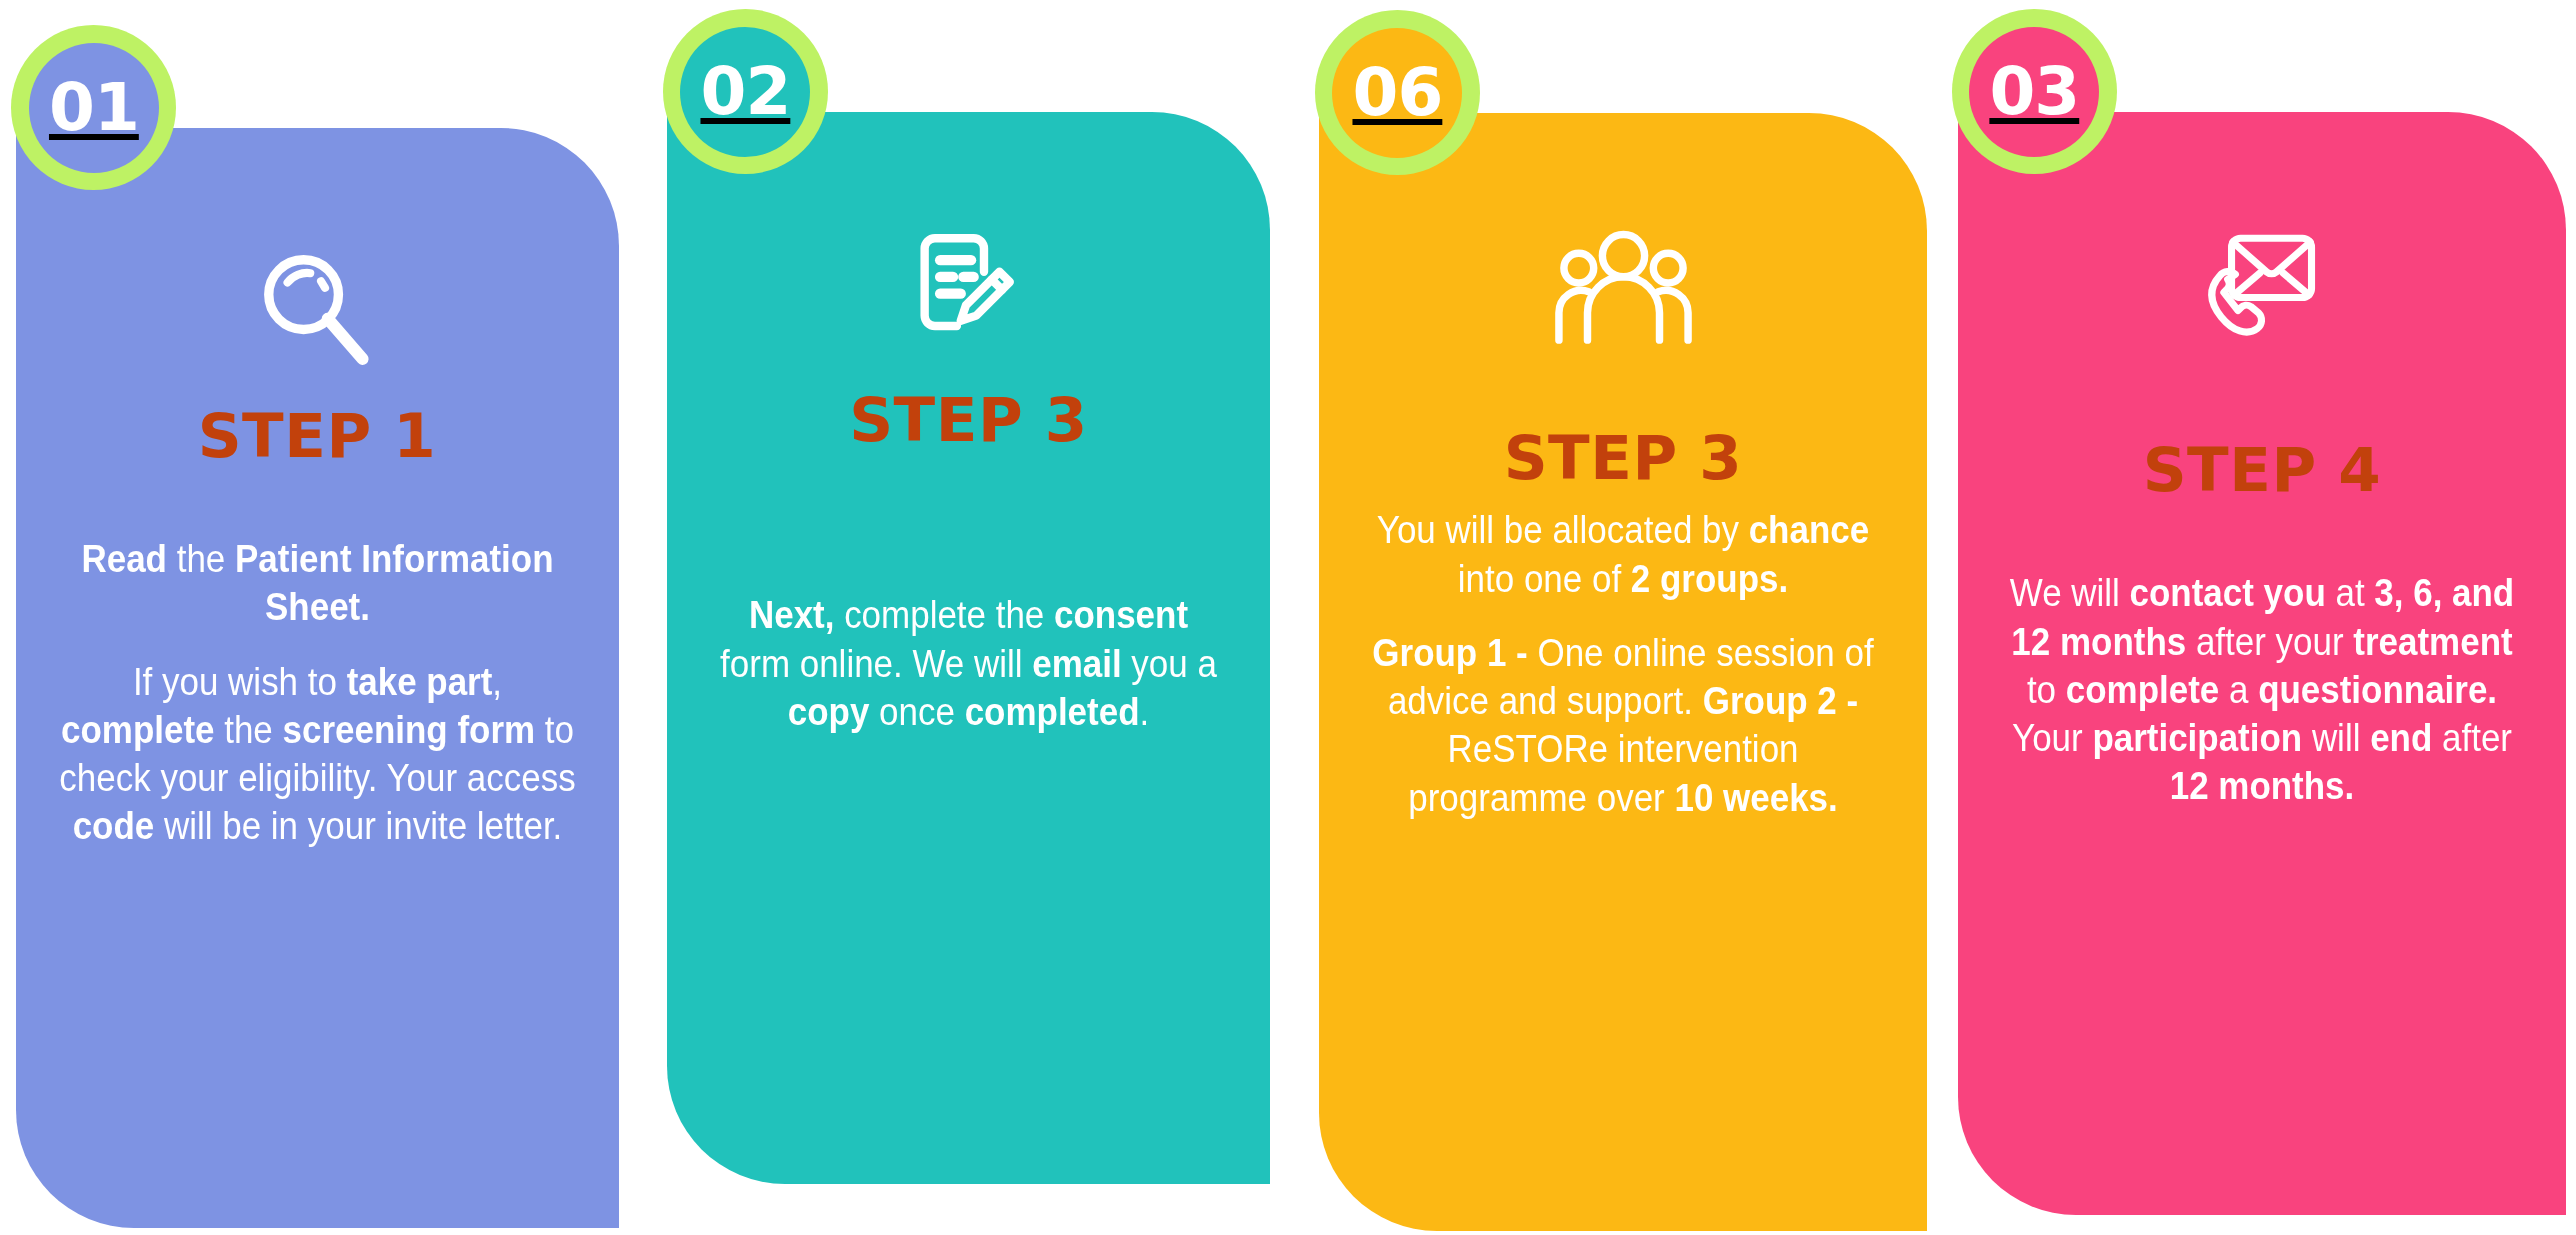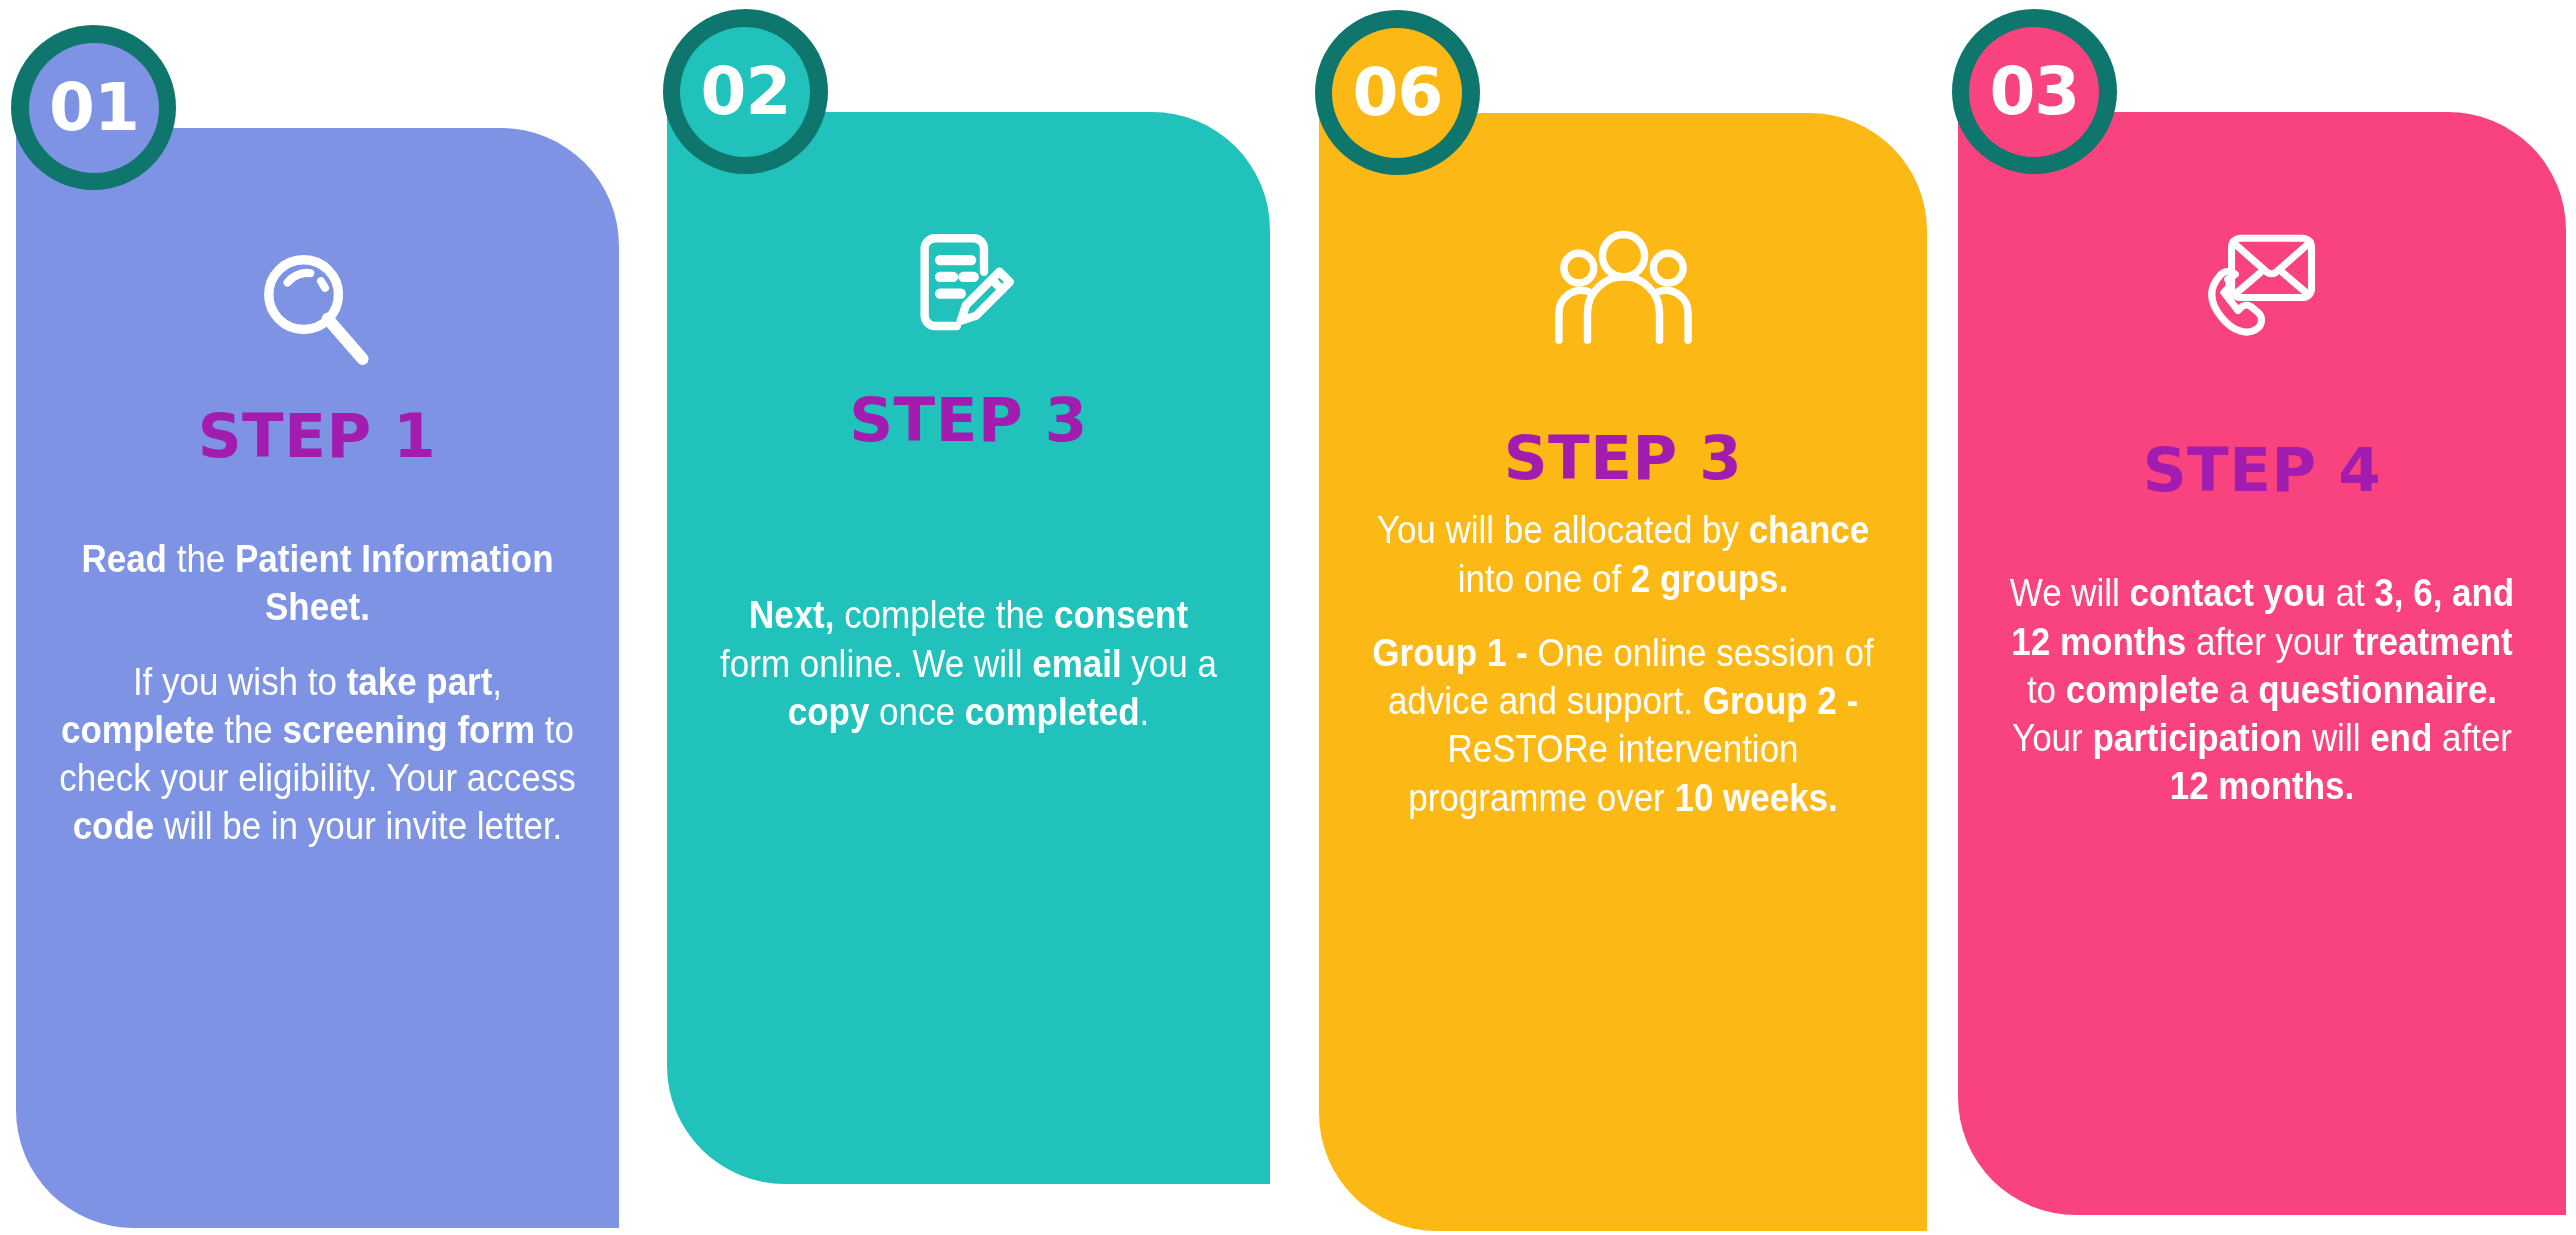--- a/index.html
+++ b/index.html
@@ -25,23 +25,24 @@
     left: 0; top: 0;
     width: 100%;
     border-radius: 0 118px 0 118px;
   }
 
   
   .badge {
     position: absolute;
     width: 165px; height: 165px;
     border-radius: 50%;
-    background: #0f766e;
+    background: #bef264;
     display: flex; align-items: center; justify-content: center;
     z-index: 5;
+    text-decoration: underline;
   }
   .badge-inner {
     width: 130px; height: 130px;
     border-radius: 50%;
     display: flex; align-items: center; justify-content: center;
     color: #ffffff;
     font-size: 66px;
     font-weight: 700;
     letter-spacing: -1px;
     line-height: 1;
@@ -55,21 +56,21 @@
     display: flex; align-items: center; justify-content: center;
     z-index: 3;
   }
   .icon-wrap svg { display: block; }
 
   
   .step-title {
     position: absolute;
     left: 0; width: 100%;
     text-align: center;
-    color: #a21caf;
+    color: #c2410c;
     font-family: "DejaVu Sans", "Liberation Sans", sans-serif;
     font-weight: 700;
     font-size: 61px;
     letter-spacing: 0.5px;
     line-height: 1;
     z-index: 3;
   }
 
   
   .copy {

